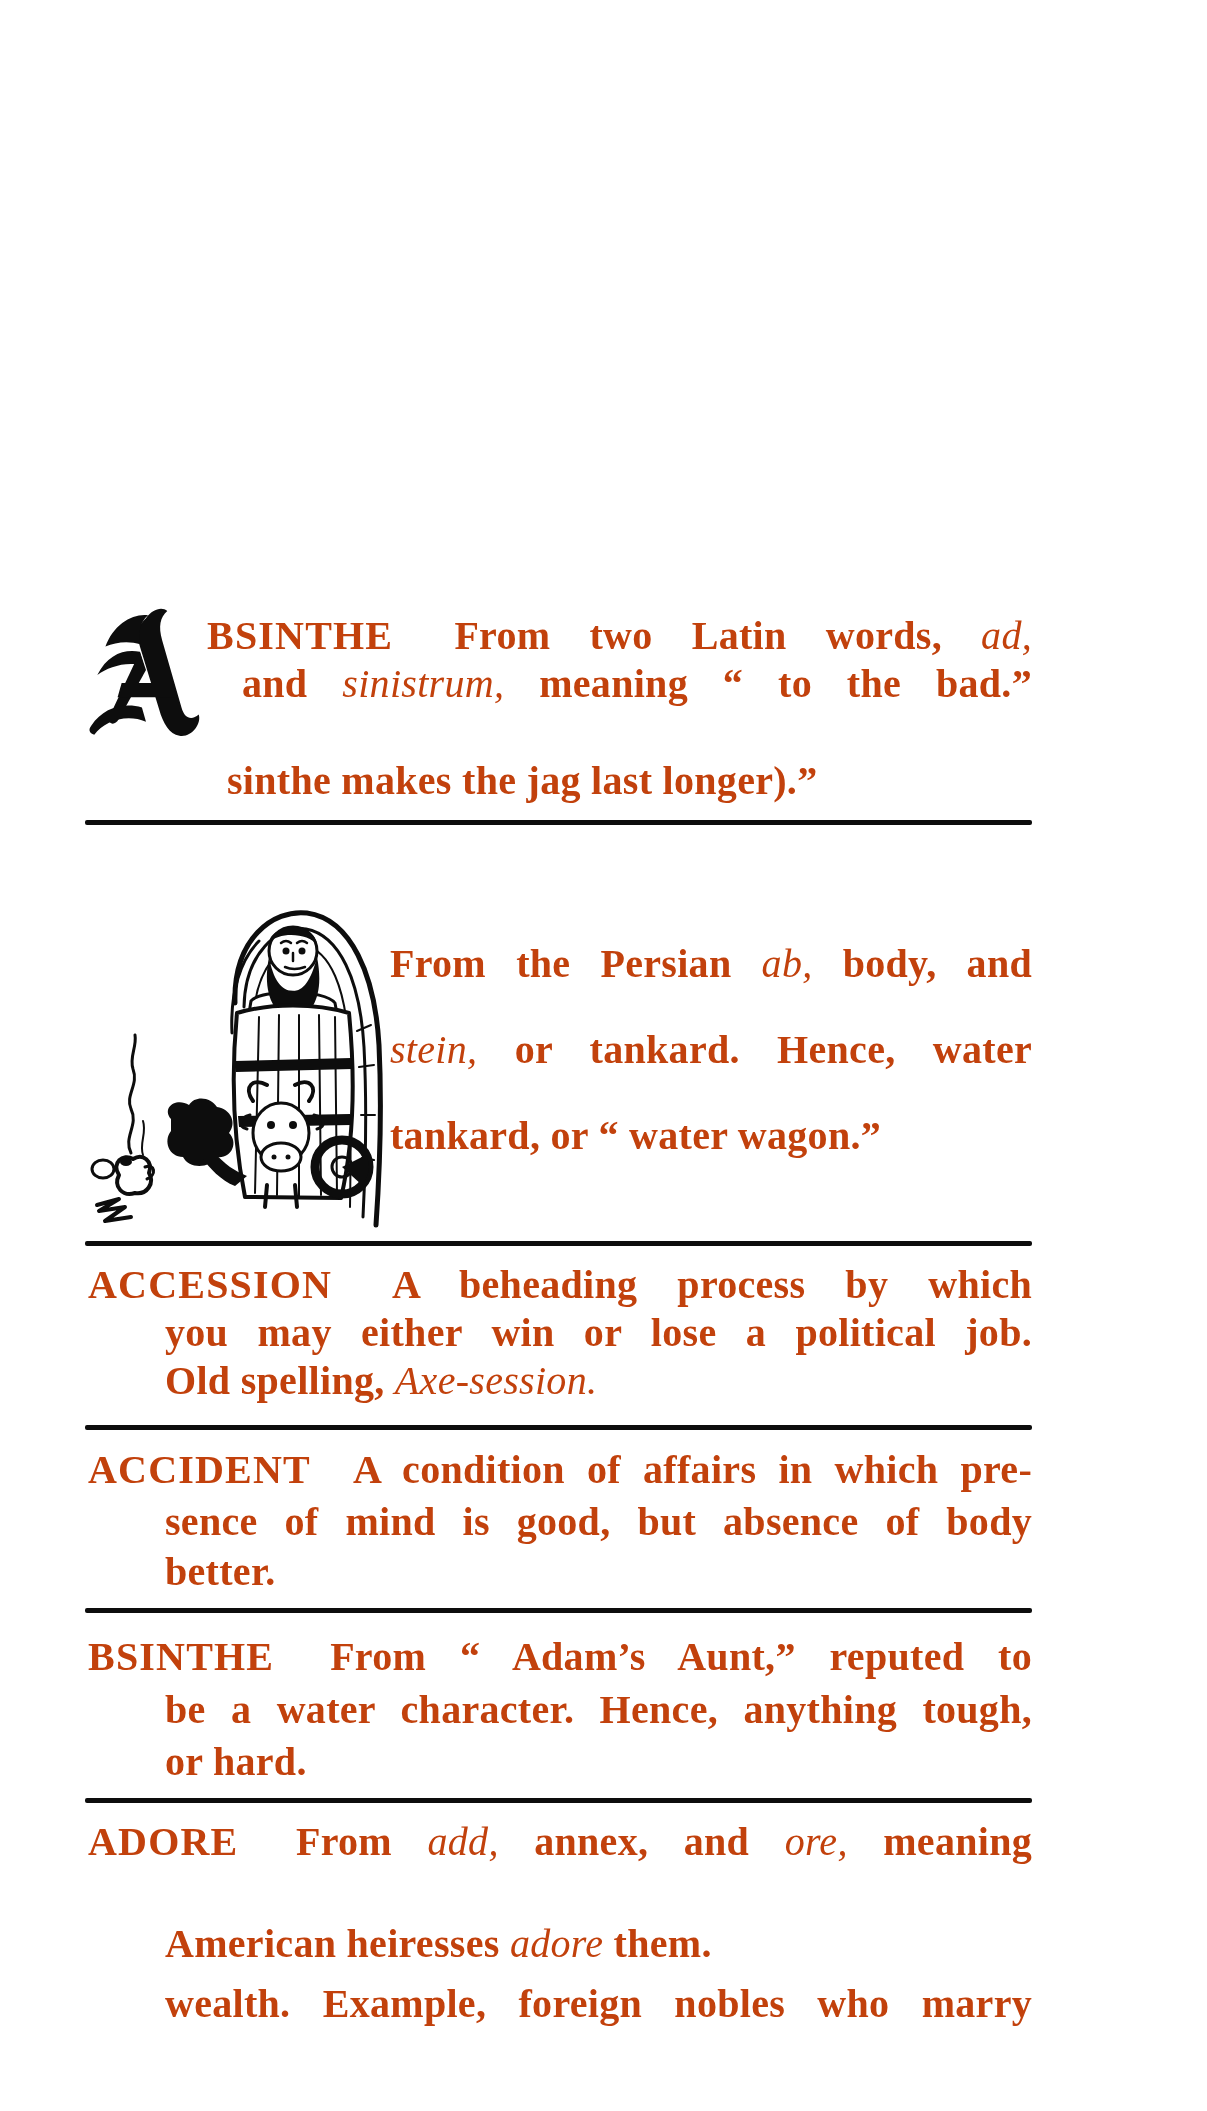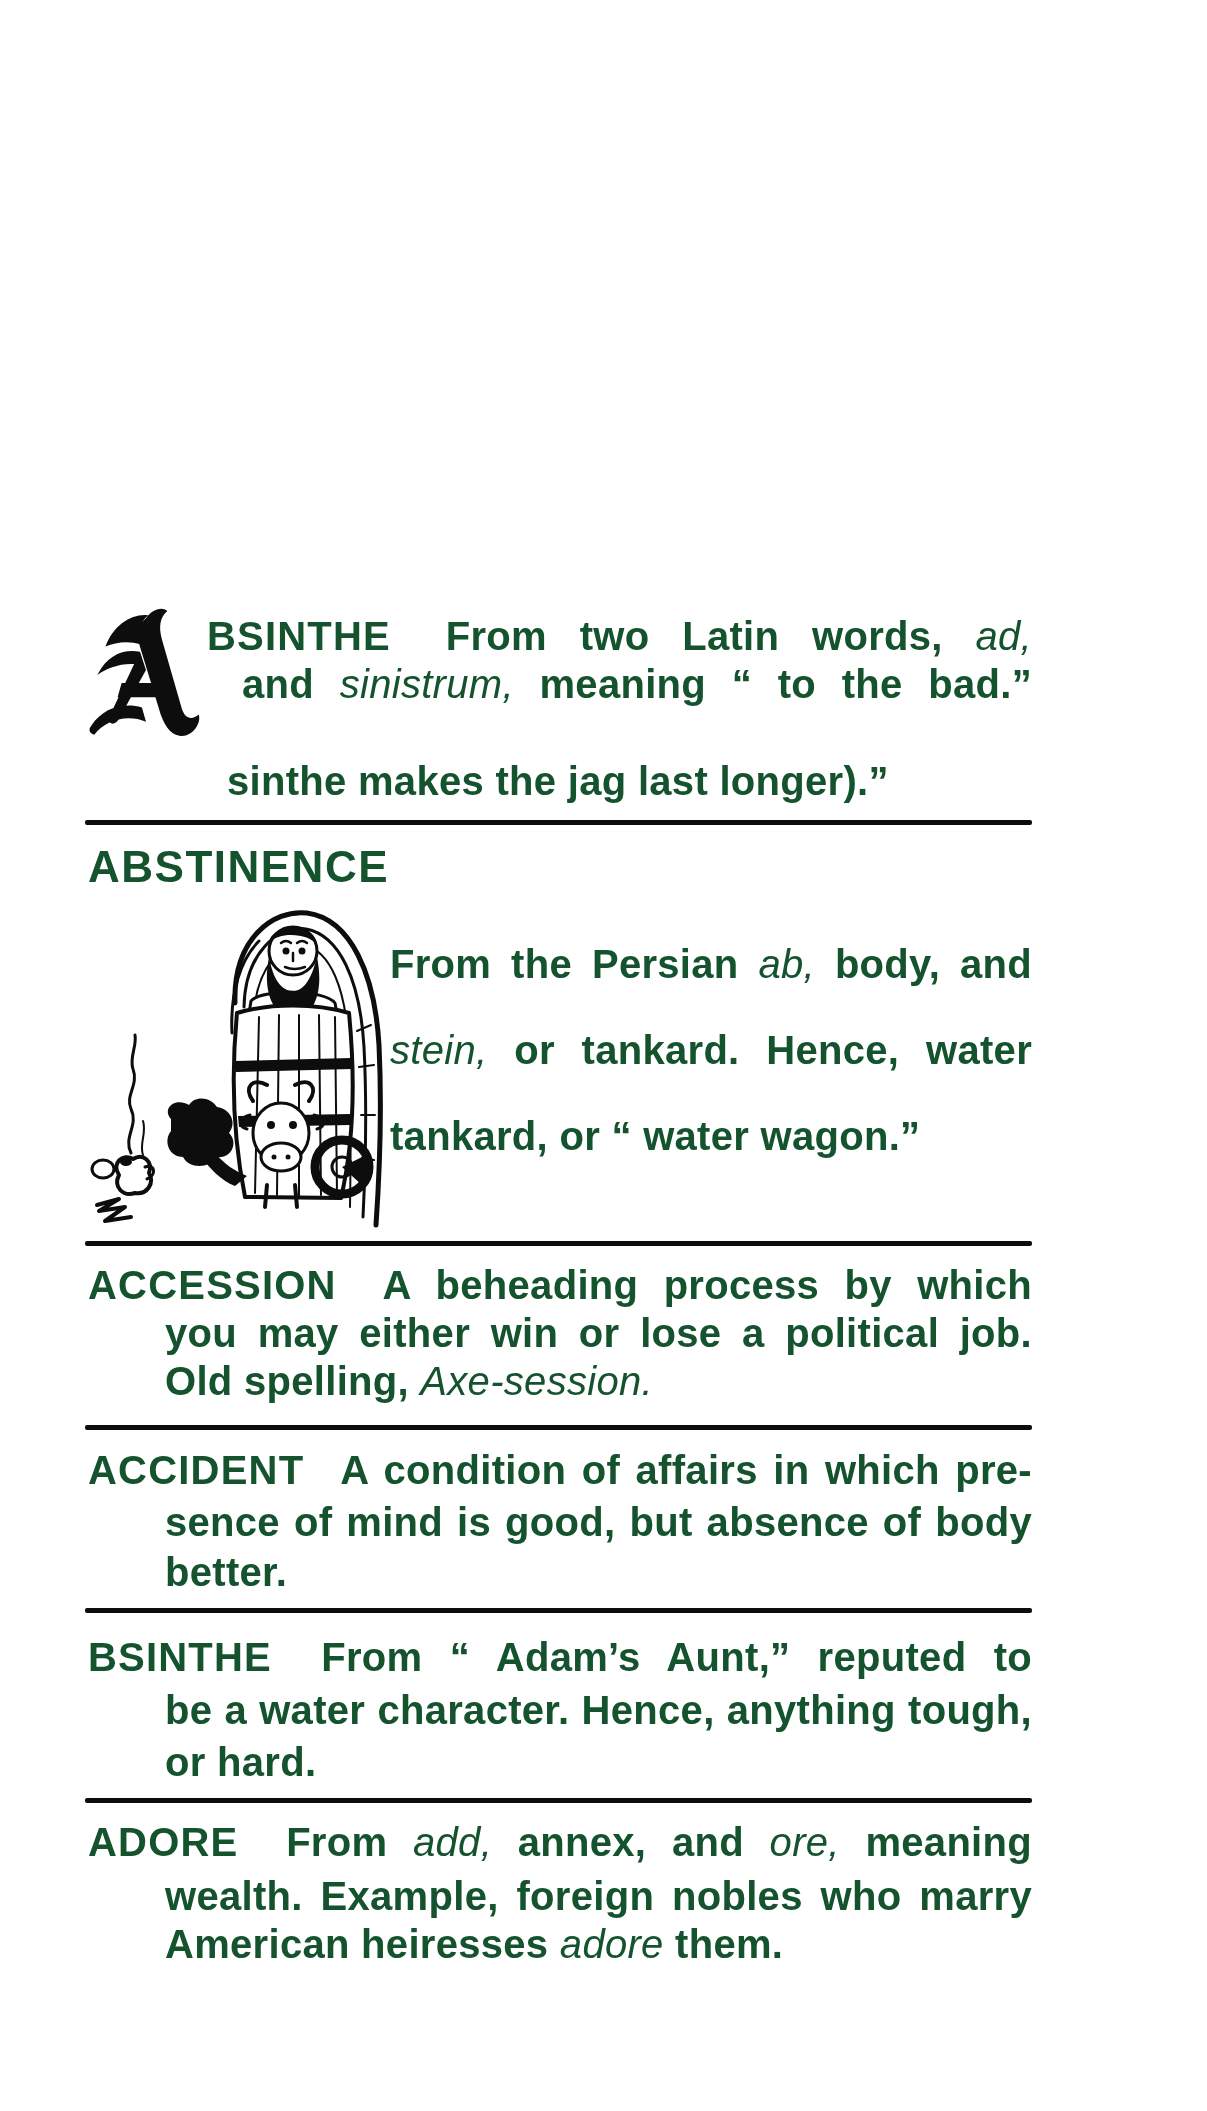--- a/index.html
+++ b/index.html
@@ -1,18 +1,18 @@
 <!DOCTYPE html>
 <html><head>
 <meta charset="utf-8">
 <style>
   html,body{margin:0;padding:0;background:#ffffff;}
   .page{
     position:relative;width:1207px;height:2111px;background:#ffffff;overflow:hidden;
-    font-family:Liberation Sans, sans-serif;font-weight:700;color:#14532d;
+    font-family:Liberation Serif, serif;font-weight:700;color:#c2410c;
   }
   .ln{position:absolute;font-size:40px;line-height:48px;letter-spacing:.3px;white-space:normal;}
   .just{text-align:justify;text-align-last:justify;}
   .hw{margin-right:22px;letter-spacing:1.2px;}
   .it{font-style:italic;font-weight:400;}
   .heading{font-size:44px;letter-spacing:1.5px;}
   .rule{position:absolute;left:85px;width:947px;height:5px;background:#0d0d0d;border-radius:2px;}
   svg{position:absolute;display:block;}
   .ink{stroke:#0d0d0d;fill:none;stroke-linecap:round;stroke-linejoin:round;}
   .inkfill{fill:#0d0d0d;stroke:none;}
@@ -43,23 +43,20 @@
     <span>and</span>
     <span class="it">sinistrum,</span>
     <span>meaning “ to the bad.”</span>
   </div>
   <div class="ln" style="left:227px;top:757px;">
     <span>sinthe makes the jag last longer).”</span>
   </div>
 
   <div class="rule" style="top:820px;"></div>
 
-  <div class="ln heading" style="left:88px;top:843px;">
-    <span>ABSTINENCE</span>
-  </div>
 
   <svg style="left:85px;top:905px;" width="315" height="330" viewBox="0 0 315 330">
     <g>
       <path class="ink" stroke-width="5" d="M150 98 C148 34 188 4 222 8 C266 14 290 70 294 140 C297 202 295 262 291 320"></path>
       <path class="ink" stroke-width="3" d="M159 102 C160 48 193 20 221 24 C254 30 275 74 279 142 C282 200 281 252 278 312"></path>
       <path class="ink" stroke-width="2" d="M169 106 C173 62 197 36 219 40 C245 46 261 82 264 144 C266 194 266 242 265 302"></path>
       <path class="ink" stroke-width="3" d="M147 128 C145 86 156 54 174 36"></path>
       <path class="ink" stroke-width="2" d="M286 120 L272 126 M289 160 L274 162 M290 210 L276 210 M289 255 L277 253"></path>
     </g>
     <g>
@@ -169,21 +166,21 @@
   <div class="rule" style="top:1798px;"></div>
 
   <div class="ln just" style="left:88px;top:1818px;width:944px;">
     <span class="hw">ADORE</span>
     <span>From</span>
     <span class="it">add,</span>
     <span>annex, and</span>
     <span class="it">ore,</span>
     <span>meaning</span>
   </div>
-  <div class="ln just" style="left:165px;top:1872px;width:867px;">
+  <div class="ln just" style="left:165px;top:1980px;width:867px;">
     <span>wealth.  Example, foreign nobles who marry</span>
   </div>
   <div class="ln" style="left:165px;top:1920px;">
     <span>American heiresses</span>
     <span class="it">adore</span>
     <span>them.</span>
   </div>
 
 </div>
 

